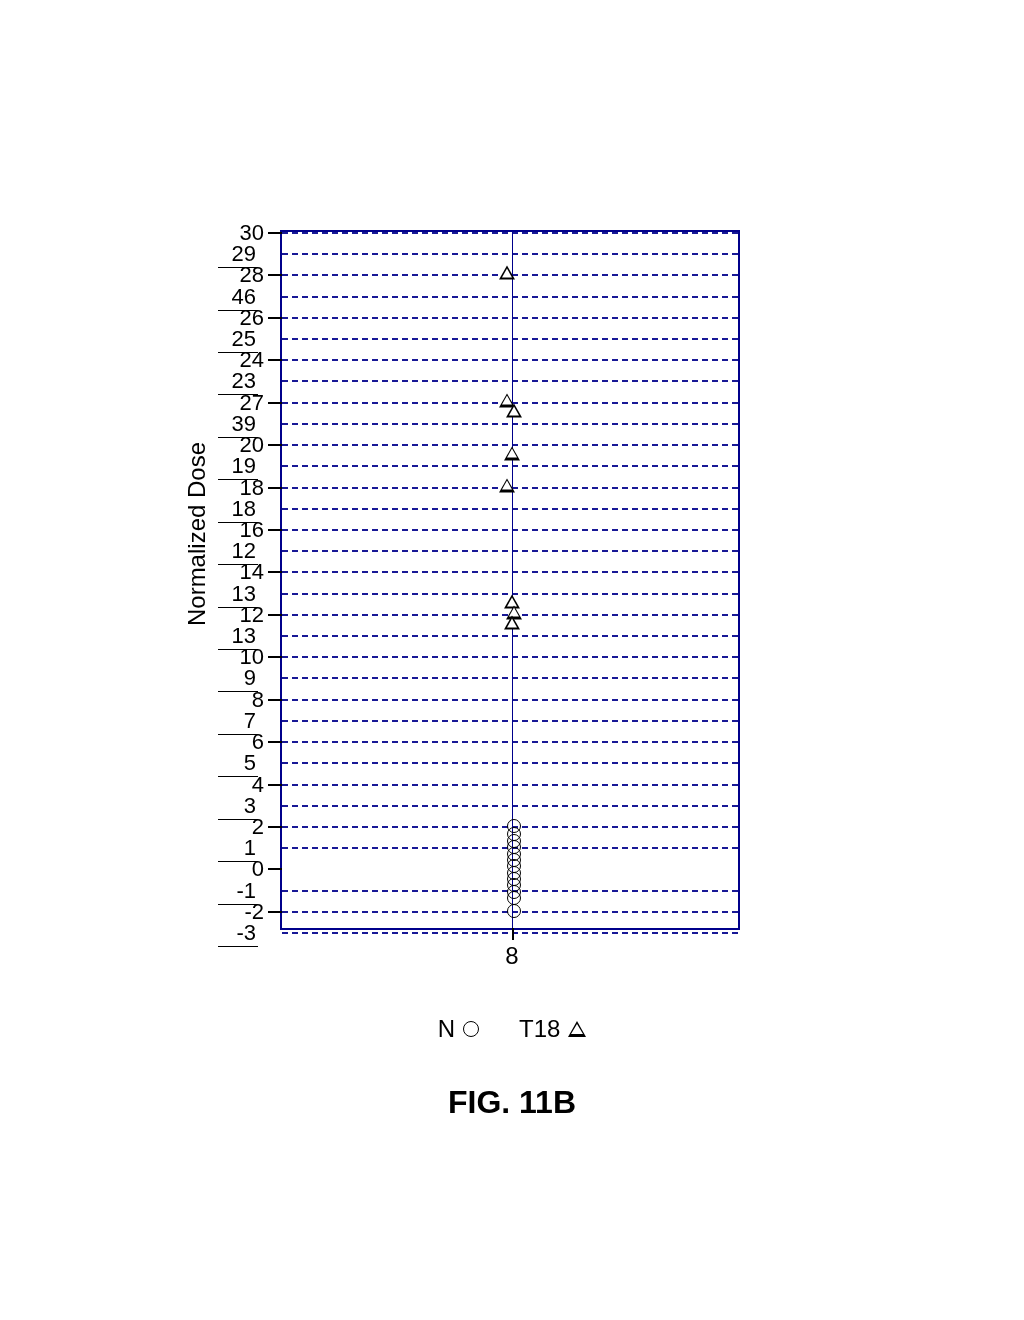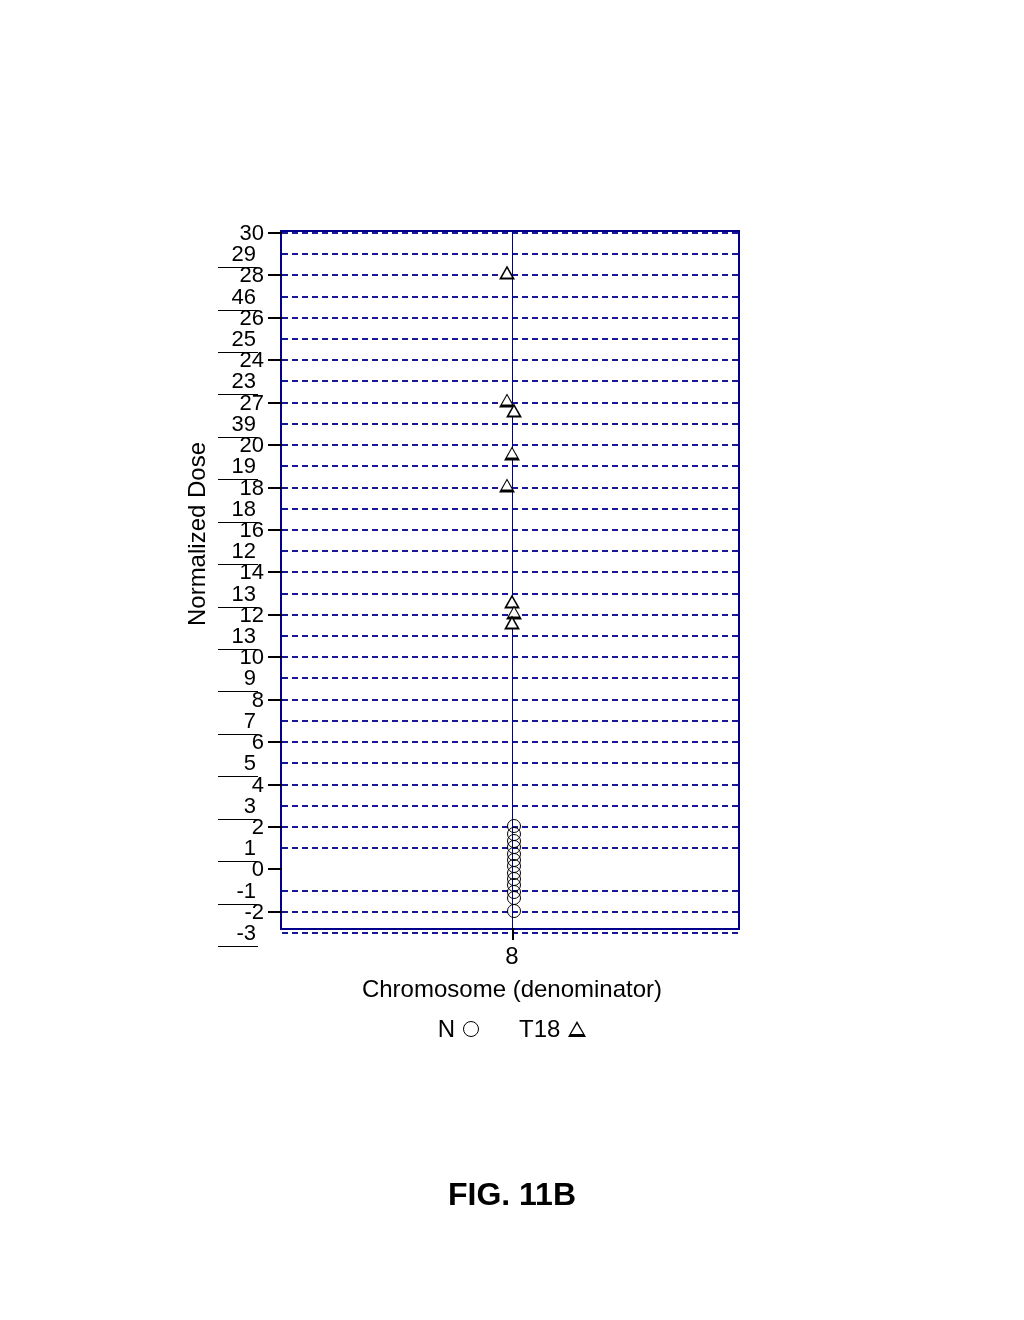--- a/index.html
+++ b/index.html
@@ -4,21 +4,21 @@
   <style>
     * { margin: 0; padding: 0; box-sizing: border-box; }
     html, body { width: 1024px; height: 1320px; background: #fff; font-family: Arial, Helvetica, sans-serif; }
     .page { position: relative; width: 1024px; height: 1320px; }
     .header { position: absolute; top: 80px; left: 0; width: 1024px; display: flex; justify-content: space-between; padding: 0 130px; font-size: 17px; }
     .chart-title { position: absolute; top: 190px; left: 0; width: 1024px; text-align: center; font-size: 26px; }
     .ylabel { position: absolute; top: 520px; left: 105px; transform: rotate(-90deg); transform-origin: center; font-size: 24px; white-space: nowrap; }
     .xlabel1 { position: absolute; top: 975px; left: 0; width: 1024px; text-align: center; font-size: 24px; }
     .legend { position: absolute; top: 1015px; left: 0; width: 1024px; text-align: center; font-size: 24px; display: flex; justify-content: center; gap: 40px; align-items: center; }
     .legend .item { display: inline-flex; align-items: center; gap: 8px; }
-    .figcap { position: absolute; top: 1176px; left: 0; width: 1024px; text-align: center; font-size: 32px; font-weight: bold; }
+    .figcap { position: absolute; top: 1084px; left: 0; width: 1024px; text-align: center; font-size: 32px; font-weight: bold; }
 
     
     .plot-wrap { position: absolute; top: 230px; left: 280px; width: 460px; height: 700px; }
     .plot { position: absolute; top: 0; left: 0; width: 460px; height: 700px; border: 2px solid #00008b; background: #fff; }
     .grid-line { position: absolute; left: 0; width: 100%; height: 0; border-top: 2px dashed #00008b; opacity: 0.9; }
     .xtick-vert { position: absolute; top: 0; height: 100%; width: 0; border-left: 1px solid #00008b; }
 
     
     .ytick { position: absolute; left: -14px; width: 14px; height: 0; border-top: 2px solid #000; }
     .ytick.even { left: -14px; width: 14px; }
@@ -186,21 +186,20 @@
         <div class="marker triangle" style="left: 225.4px; top: 169.697px;"></div>
         <div class="marker triangle" style="left: 232.3px; top: 180.303px;"></div>
         <div class="marker triangle" style="left: 230px; top: 222.727px;"></div>
         <div class="marker triangle" style="left: 225.4px; top: 254.545px;"></div>
         <div class="marker triangle" style="left: 230px; top: 371.212px;"></div>
         <div class="marker triangle" style="left: 232.3px; top: 381.818px;"></div>
         <div class="marker triangle" style="left: 230px; top: 392.424px;"></div>
       </div>
   </div>
 
-  <div class="xlabel1">Chromosome (denominator)</div>
 
   <div class="legend">
     <span class="item">
       <span>N</span>
       <span class="glyph-circle"></span>
     </span>
     <span class="item">
       <span>T18</span>
       <span class="glyph-triangle"></span>
     </span>

